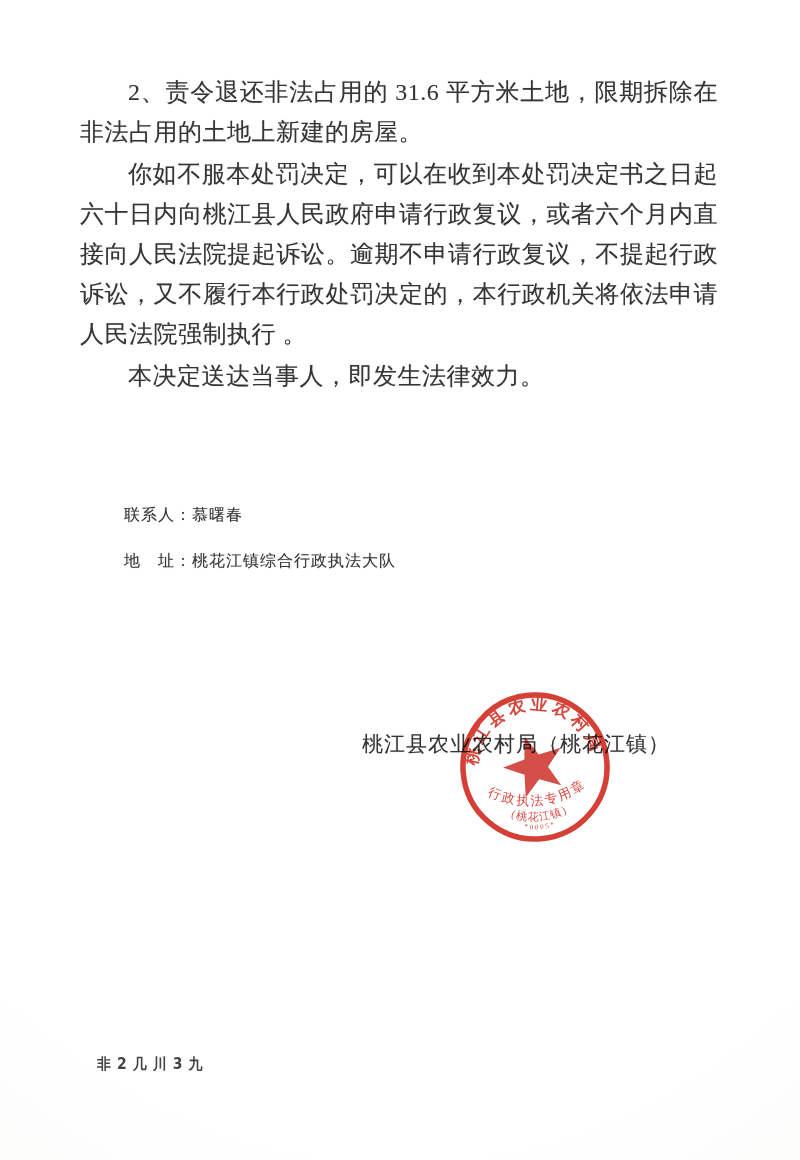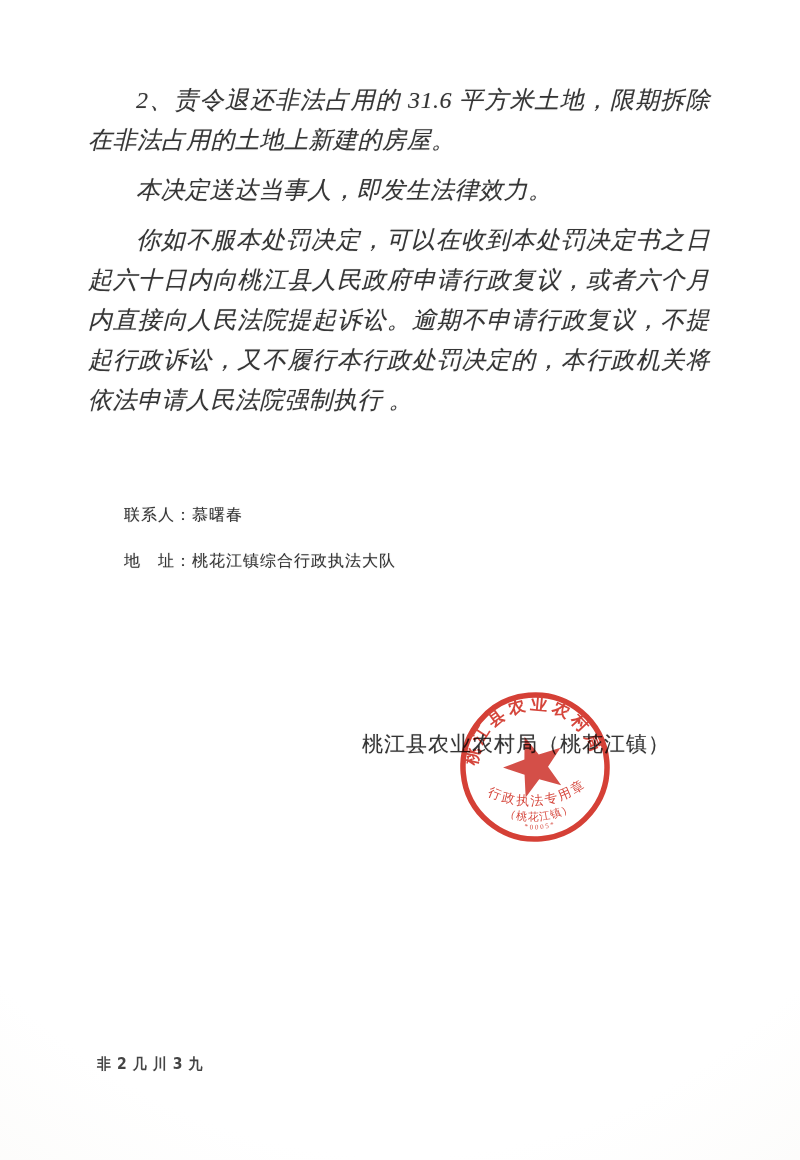--- a/index.html
+++ b/index.html
@@ -11,21 +11,21 @@
       radial-gradient(135% 105% at 50% 42%, #ffffff 55%, #f7f6f3 88%, #f1efeb 100%);
     font-family:"Liberation Serif","DejaVu Serif",serif;
     color:#353535;
   }
   .body-text{
     position:absolute;left:78px;top:70px;width:642px;
     font-size:24px;line-height:40px;letter-spacing:.5px;
     text-align:justify;
     text-shadow:0 0 1px rgba(70,70,70,.35);
   }
-  .body-text p{margin:10px;text-indent:2em;font-style:italic;}
+  .body-text p{margin:2px;text-indent:2em;}
   .contact{
     position:absolute;left:124px;top:492px;
     font-size:16px;line-height:46px;letter-spacing:1px;
     text-shadow:0 0 1px rgba(70,70,70,.35);
   }
   .contact-row{white-space:nowrap;}
   .sig-org{
     position:absolute;left:362px;top:730px;
     font-size:21px;letter-spacing:1px;white-space:nowrap;
     text-shadow:0 0 1px rgba(70,70,70,.35);
@@ -55,22 +55,22 @@
     color:#242424;opacity:.85;transform:scaleY(1.08);
   }
 </style>
 </head>
 <body>
 
 <div class="page">
 
   <div class="body-text">
     <p>2、责令退还非法占用的 31.6 平方米土地，限期拆除在非法占用的土地上新建的房屋。</p>
+    <p>你如不服本处罚决定，可以在收到本处罚决定书之日起六十日内向桃江县人民政府申请行政复议，或者六个月内直接向人民法院提起诉讼。逾期不申请行政复议，不提起行政诉讼，又不履行本行政处罚决定的，本行政机关将依法申请人民法院强制执行 。</p>
     <p>本决定送达当事人，即发生法律效力。</p>
-    <p>你如不服本处罚决定，可以在收到本处罚决定书之日起六十日内向桃江县人民政府申请行政复议，或者六个月内直接向人民法院提起诉讼。逾期不申请行政复议，不提起行政诉讼，又不履行本行政处罚决定的，本行政机关将依法申请人民法院强制执行 。</p>
   </div>
 
   <div class="contact">
     <div class="contact-row">
       <span>联系人：</span><span>慕曙春</span>
     </div>
     <div class="contact-row">
       <span>地　址：</span><span>桃花江镇综合行政执法大队</span>
     </div>
   </div>

